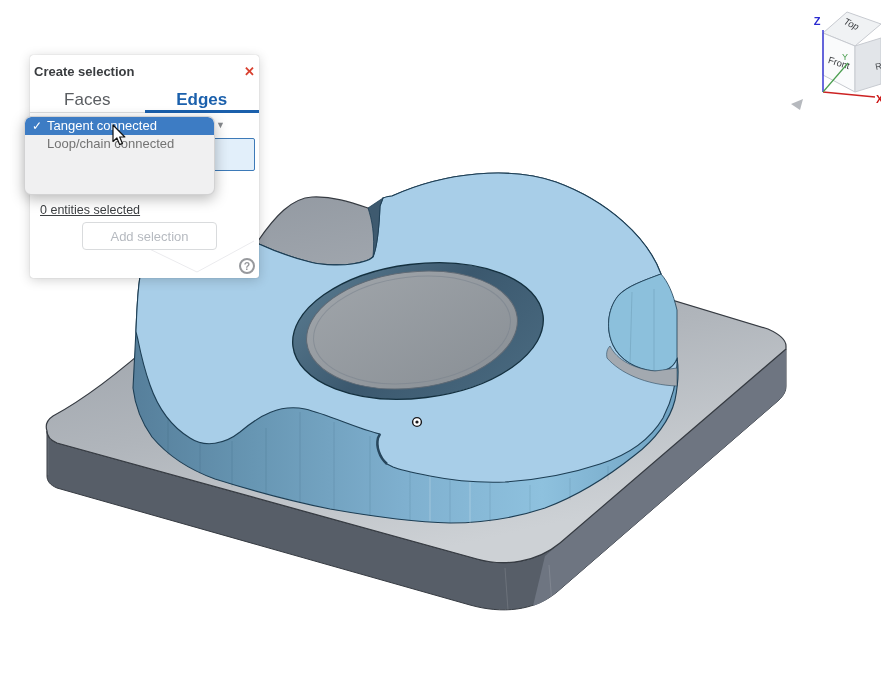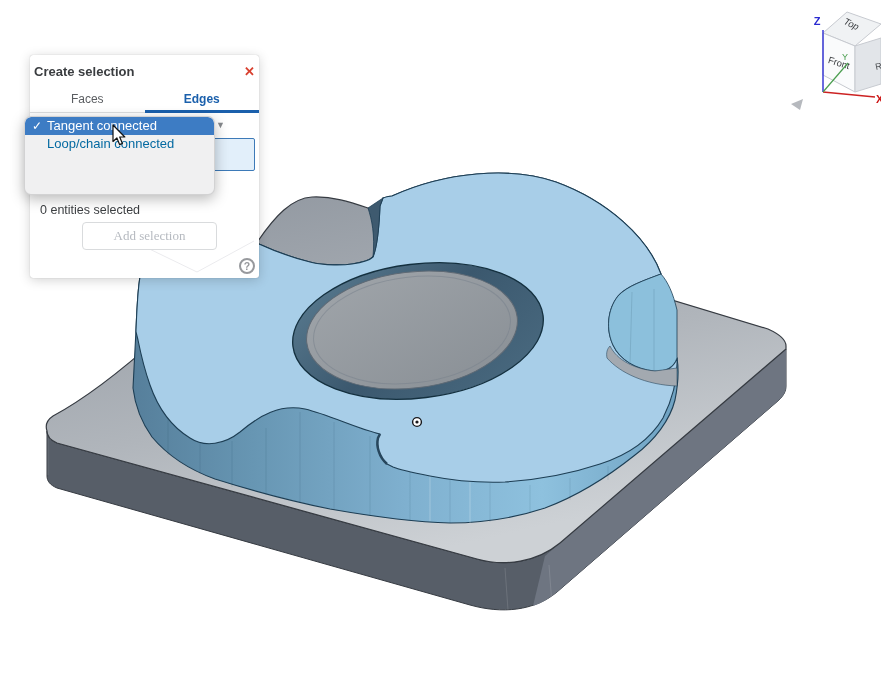--- a/index.html
+++ b/index.html
@@ -19,57 +19,57 @@
   .dialog-header {
     height:33px; display:flex; align-items:center; padding:0 4px;
   }
   .dialog-title { font-size:13px; font-weight:700; color:#3a3d40; }
   .close-btn {
     margin-left:auto; color:#d8402f; font-size:13px; font-weight:900;
     cursor:default; line-height:1;
   }
   .tabs { position:relative; height:25px; display:flex; border-bottom:1px solid #dcdee0; }
   .tab {
-    width:50%; text-align:center; font-size:12px; line-height:23px; color:#5a5d61;
+    width:50%; text-align:center; font-size:17px; line-height:23px; color:#5a5d61;
   }
   .tab.active { color:#1b60ac; font-weight:700; }
   .tab-underline {
     position:absolute; left:50%; width:50%; height:3px; bottom:-1px; background:#1b60ac;
   }
   .caret {
     position:absolute; left:186px; top:66px; font-size:9px; color:#85888c; line-height:1;
   }
   .list-box {
     position:absolute; left:115px; top:83px; width:110px; height:33px;
     background:#e2effa; border:1px solid #3d7ab8; border-radius:2px;
   }
   .leader-lines { position:absolute; left:0; top:0; }
   .status-text {
-    position:absolute; left:10px; top:148px; font-size:12.5px; color:#3c3f42;
+    position:absolute; left:10px; top:148px; font-size:12.5px; color:#3c3f42;text-decoration:underline;
   }
   .add-btn {
     position:absolute; left:52px; top:167px; width:135px; height:28px;
     background:#fff; border:1px solid #d9dbdd; border-radius:4px;
-    color:#b6bac0; font-size:13px; font-family:Liberation Serif, serif;
+    color:#b6bac0; font-size:13px; font-family:Liberation Sans, sans-serif;
   }
   .help-btn {
     position:absolute; left:209px; top:203px; width:16px; height:16px;
     border-radius:50%; border:2px solid #97999d; color:#97999d; background:#fff;
     font-size:10.5px; font-weight:700; display:flex; align-items:center; justify-content:center;
   }
 
   
   .dropdown {
     position:absolute; left:24px; top:116px; width:191px; height:79px; z-index:20;
     background:#f0f0f1; border:1px solid rgba(0,0,0,0.12); border-radius:7px;
     box-shadow:0 4px 14px rgba(0,0,0,0.28); overflow:hidden;
   }
   .dd-item {
     position:relative; height:18px; line-height:18px; font-size:13px;
-    color:#0369a1; padding-left:22px; white-space:nowrap;
+    color:#737373; padding-left:22px; white-space:nowrap;
   }
   .dd-item.selected {
     background:#3d7cc4; color:#fff; border-radius:6px 6px 0 0;
   }
   .dd-check { position:absolute; left:7px; top:0; font-size:12px; }
 
   .cursor-svg { position:absolute; left:112px; top:124px; z-index:30; }
   .viewcube-svg { position:absolute; left:788px; top:0; z-index:5; }
 </style>
 </head>

